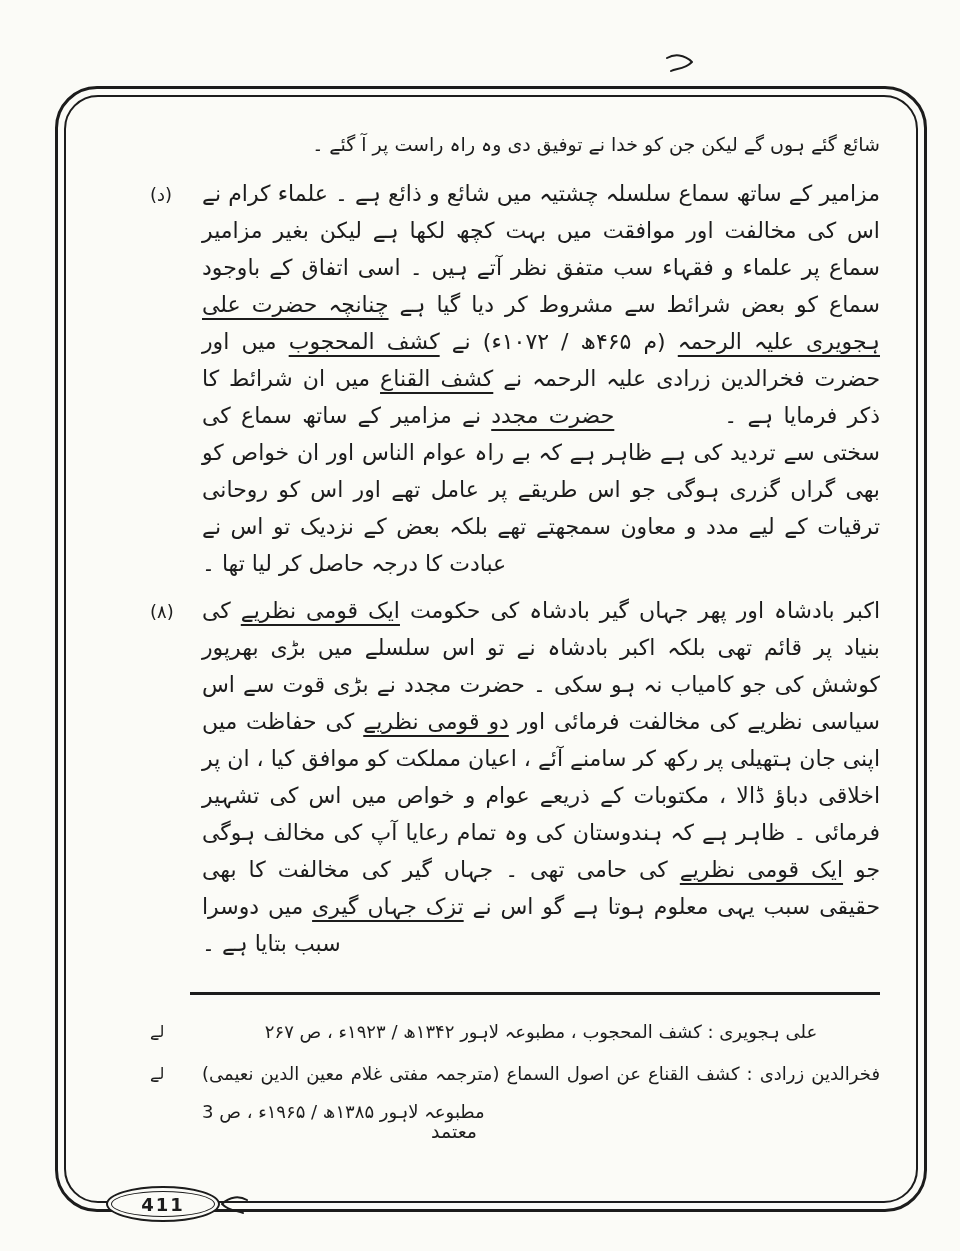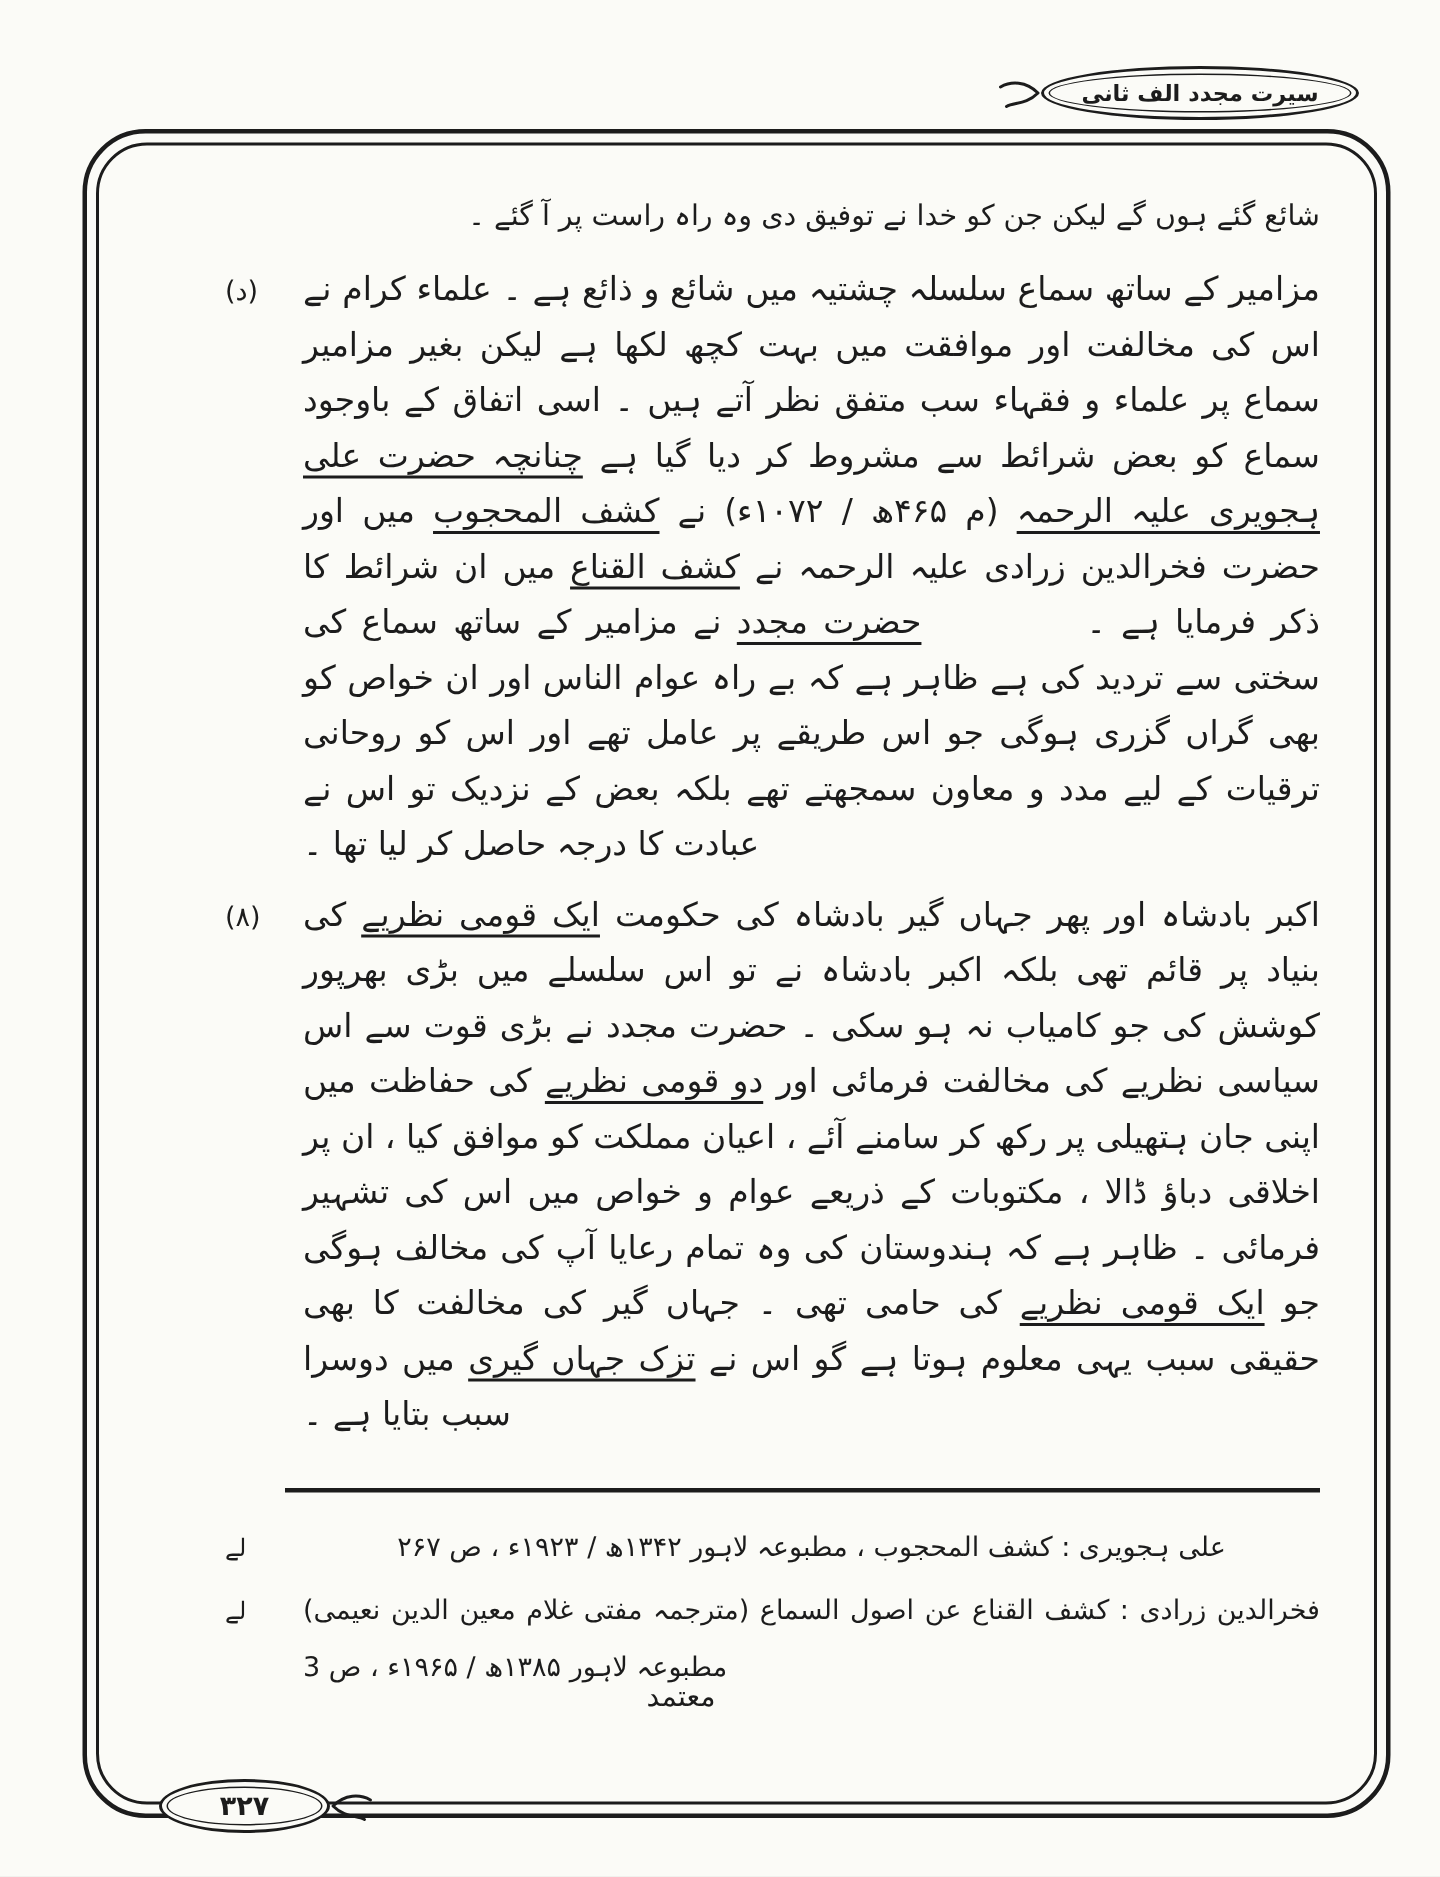--- a/index.html
+++ b/index.html
@@ -76,24 +76,20 @@
 <body>
 
 <div class="screen">
 
   <div class="frame-outer"></div>
   <div class="frame-inner"></div>
 
   <svg class="flourish flourish-title" width="30" height="24" viewBox="0 0 30 24">
     <path d="M28 12 C20 4 10 4 3 8 M28 12 C20 20 12 18 7 21" stroke="#1c1c1c" fill="none" stroke-width="2" stroke-linecap="round"></path>
   </svg>
-  <div class="cartouche title-cartouche">
-    <div class="cartouche-inner"></div>
-    <span class="cartouche-text">سیرت مجدد الف ثانی</span>
-  </div>
 
   <div class="textblock">
 
     <p class="intro">شائع گئے ہوں گے لیکن جن کو خدا نے توفیق دی وہ راہ راست پر آ گئے ۔</p>
 
     <div class="item">
       <span class="marker">(د)</span>
       <p class="itemtext"><span>مزامیر کے ساتھ سماع سلسلہ چشتیہ میں شائع و ذائع ہے ۔ علماء کرام نے اس کی مخالفت اور موافقت میں بہت کچھ لکھا ہے لیکن بغیر مزامیر سماع پر علماء و فقہاء سب متفق نظر آتے ہیں ۔ اسی اتفاق کے باوجود سماع کو بعض شرائط سے مشروط کر دیا گیا ہے </span><span class="useg">چنانچہ حضرت علی ہجویری علیہ الرحمہ</span><span> (م ۴۶۵ھ / ۱۰۷۲ء) نے </span><span class="useg">کشف المحجوب</span><span> میں اور حضرت فخرالدین زرادی علیہ الرحمہ نے </span><span class="useg">کشف القناع</span><span> میں ان شرائط کا ذکر فرمایا ہے ۔</span><span class="gapseg"></span><span class="useg">حضرت مجدد</span><span> نے مزامیر کے ساتھ سماع کی سختی سے تردید کی ہے ظاہر ہے کہ بے راہ عوام الناس اور ان خواص کو بھی گراں گزری ہوگی جو اس طریقے پر عامل تھے اور اس کو روحانی ترقیات کے لیے مدد و معاون سمجھتے تھے بلکہ بعض کے نزدیک تو اس نے عبادت کا درجہ حاصل کر لیا تھا ۔</span></p>
     </div>
 
@@ -114,19 +110,19 @@
       <p class="fntext fn-just">فخرالدین زرادی : کشف القناع عن اصول السماع (مترجمہ مفتی غلام معین الدین نعیمی) مطبوعہ لاہور ۱۳۸۵ھ / ۱۹۶۵ء ، ص 3</p>
     </div>
 
 
   </div>
 
   <div class="catchword">معتمد</div>
 
   <div class="cartouche page-cartouche">
     <div class="cartouche-inner"></div>
-    <span class="cartouche-text pagenum">۳۲۷</span>
+    <span class="cartouche-text pagenum">411</span>
   </div>
   <svg class="flourish flourish-page" width="30" height="24" viewBox="0 0 30 24">
     <path d="M2 12 C10 4 20 4 27 8 M2 12 C10 20 18 18 23 21" stroke="#1c1c1c" fill="none" stroke-width="2" stroke-linecap="round"></path>
   </svg>
 
 </div>
 
 </body></html>

